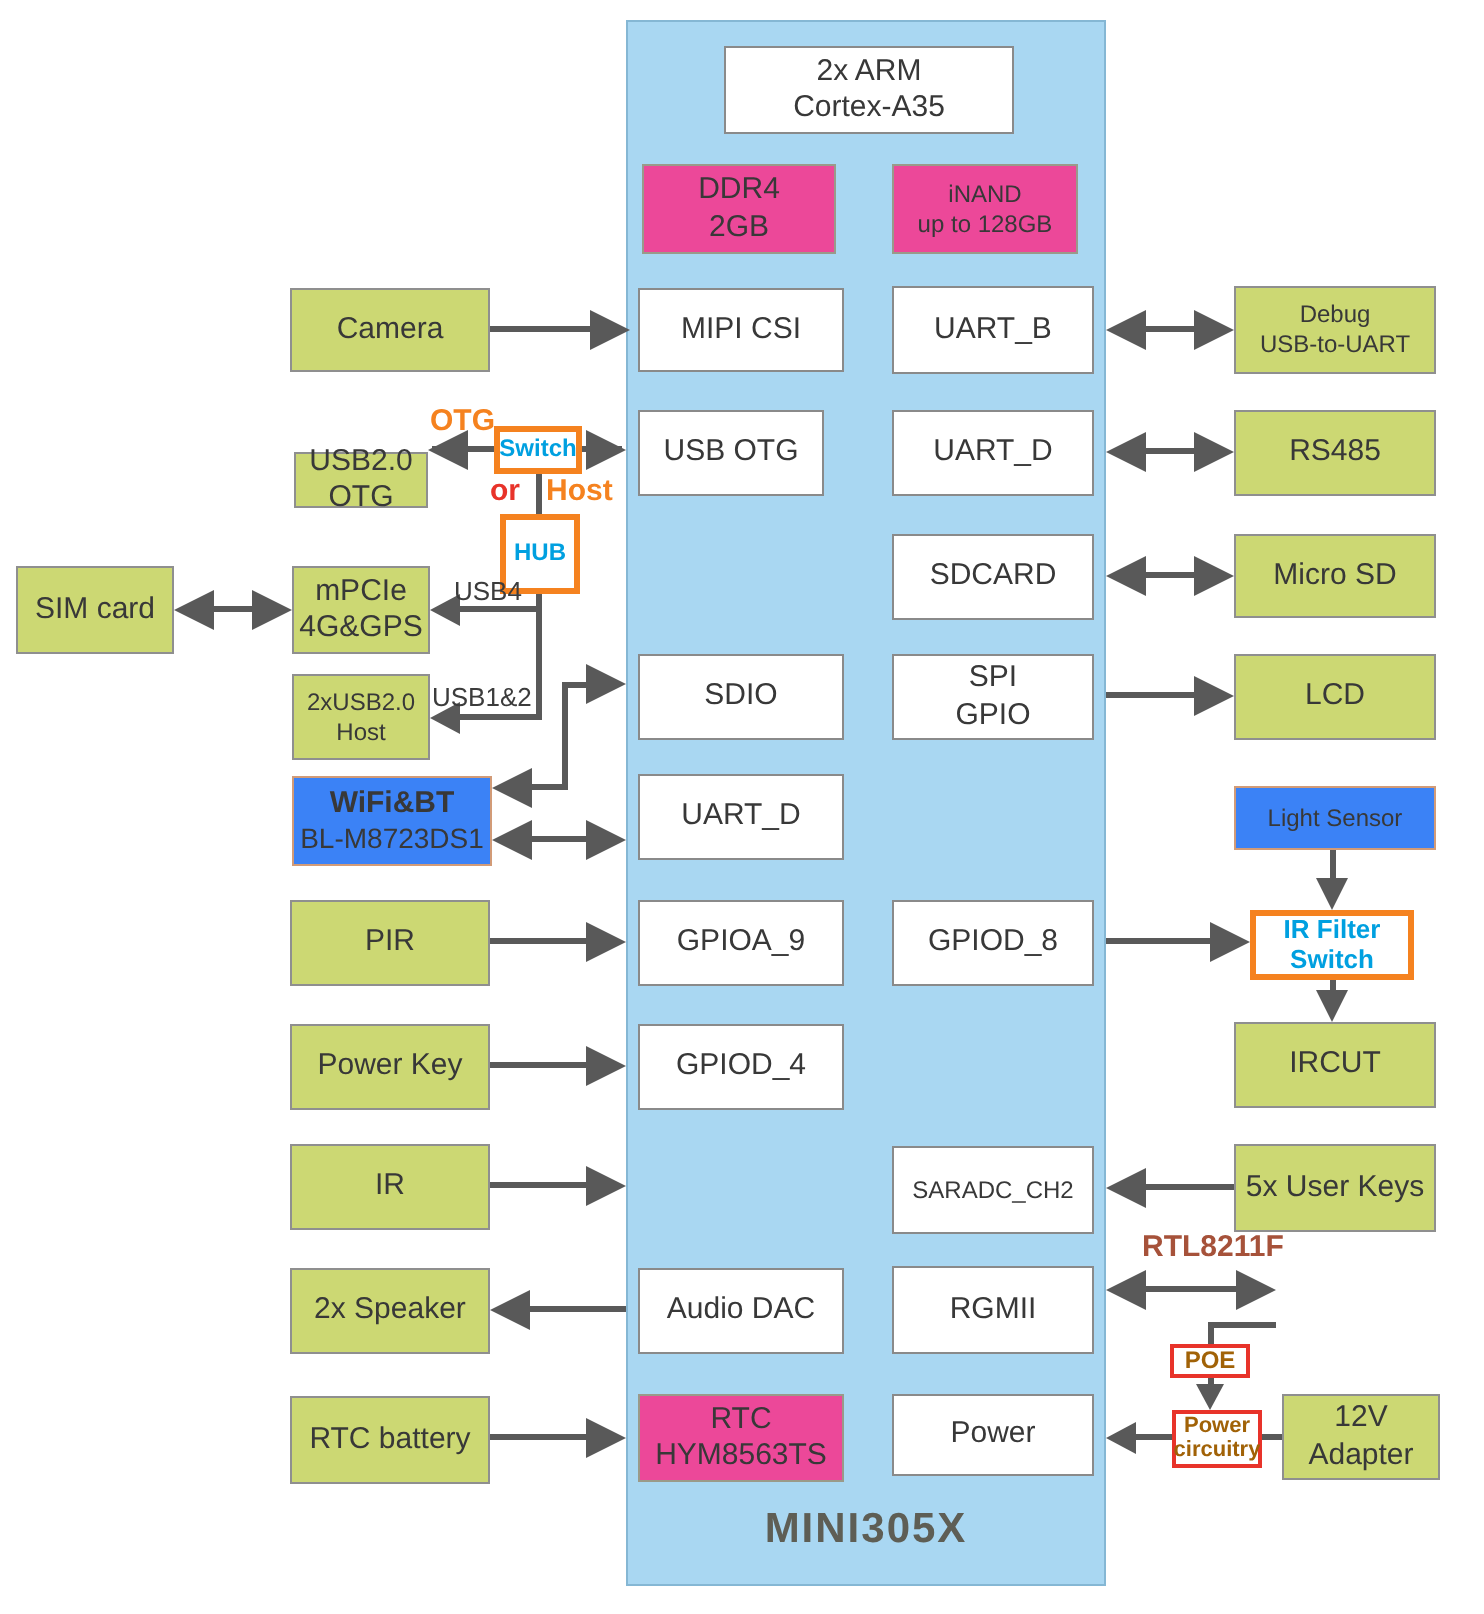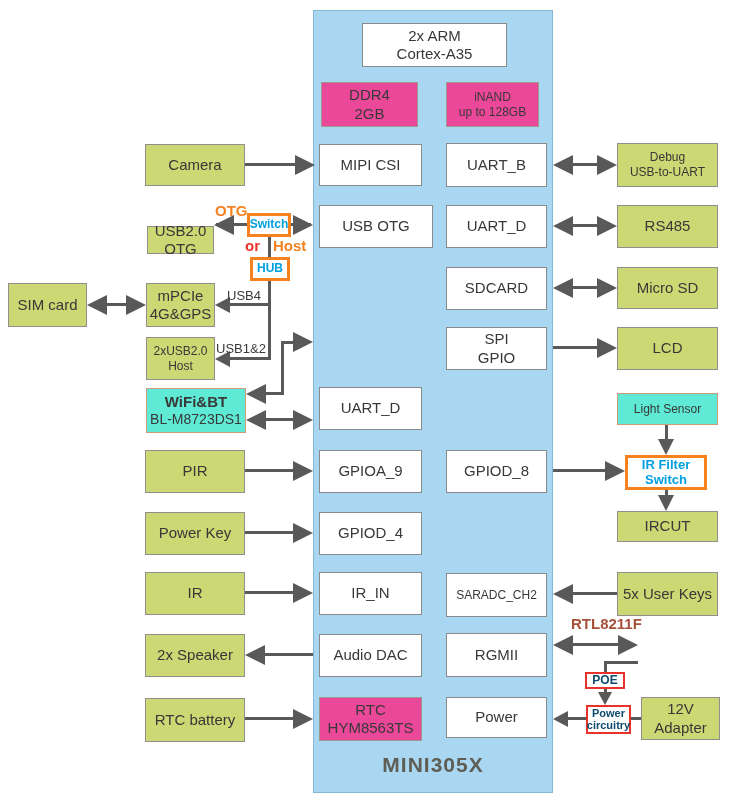--- a/index.html
+++ b/index.html
@@ -5,23 +5,23 @@
   html,body{margin:0;padding:0;background:#fff;}
   #stage{position:relative;width:742px;height:807px;background:#fff;
          font-family:"Liberation Sans",sans-serif;overflow:hidden;border-radius:11px;}
   .panel{position:absolute;background:#a9d7f2;border:1px solid #85b7d4;box-sizing:border-box;}
   .box{position:absolute;display:flex;align-items:center;justify-content:center;
        text-align:center;box-sizing:border-box;font-size:15px;color:#383838;
        line-height:1.22;white-space:pre-line;border:1px solid #8a8a8a;}
   .white{background:#ffffff;}
   .green{background:#ccd873;border-color:#8f8f8f;}
   .yellow{background:#ec4899;border-color:#9a9a8a;}
-  .pink{background:#5eead4;border-color:#d29b77;}
+  .pink{background:#3b82f6;border-color:#d29b77;}
   .orangebox{background:#ffffff;border:3px solid #f5821f;color:#00a0e0;font-weight:bold;font-size:12px;line-height:1.1;}
-  .redbox{background:#ffffff;border:2px solid #e8332a;color:#0c4a6e;font-weight:bold;font-size:12px;line-height:1.05;}
+  .redbox{background:#ffffff;border:2px solid #e8332a;color:#a16207;font-weight:bold;font-size:12px;line-height:1.05;}
   .fs14{font-size:12px;}
   .ln{position:absolute;background:#595959;}
   .ah{position:absolute;width:0;height:0;}
   .ah-r{border-top:10px solid transparent;border-bottom:10px solid transparent;border-left:20px solid #595959;}
   .ah-l{border-top:10px solid transparent;border-bottom:10px solid transparent;border-right:20px solid #595959;}
   .ah-l-sm{border-top:8px solid transparent;border-bottom:8px solid transparent;border-right:15px solid #595959;}
   .ah-d{border-left:8px solid transparent;border-right:8px solid transparent;border-top:16px solid #595959;}
   .ah-d-sm{border-left:7px solid transparent;border-right:7px solid transparent;border-top:13px solid #595959;}
   .flab{position:absolute;font-size:14px;font-weight:bold;white-space:nowrap;}
   .lab-orange{color:#f5821f;}
@@ -128,25 +128,25 @@
   <div class="ah ah-l-sm" style="left:553px;top:711px;"></div>
 
   <div class="box white" style="left:362px;top:23px;width:145px;height:44px;">2x ARM
 Cortex-A35</div>
   <div class="box yellow" style="left:321px;top:82px;width:97px;height:45px;">DDR4
 2GB</div>
   <div class="box yellow fs14" style="left:446px;top:82px;width:93px;height:45px;">iNAND
 up to 128GB</div>
 
   <div class="box white" style="left:319px;top:144px;width:103px;height:42px;text-align:right;">MIPI CSI</div>
-  <div class="box white" style="left:319px;top:205px;width:114px;height:43px;">USB OTG</div>
+  <div class="box white" style="left:319px;top:205px;width:93px;height:43px;">USB OTG</div>
+  <div class="box white" style="left:319px;top:327px;width:103px;height:43px;">SDIO</div>
   <div class="box white" style="left:319px;top:387px;width:103px;height:43px;">UART_D</div>
   <div class="box white" style="left:319px;top:450px;width:103px;height:43px;">GPIOA_9</div>
   <div class="box white" style="left:319px;top:512px;width:103px;height:43px;">GPIOD_4</div>
-  <div class="box white" style="left:319px;top:572px;width:103px;height:43px;">IR_IN</div>
   <div class="box white" style="left:319px;top:634px;width:103px;height:43px;">Audio DAC</div>
   <div class="box yellow" style="left:319px;top:697px;width:103px;height:44px;">RTC
 HYM8563TS</div>
 
   <div class="box white" style="left:446px;top:143px;width:101px;height:44px;">UART_B</div>
   <div class="box white" style="left:446px;top:205px;width:101px;height:43px;">UART_D</div>
   <div class="box white" style="left:446px;top:327px;width:101px;height:43px;">SPI
 GPIO</div>
   <div class="box white" style="left:446px;top:267px;width:101px;height:43px;">SDCARD</div>
   <div class="box white" style="left:446px;top:450px;width:101px;height:43px;">GPIOD_8</div>
@@ -173,27 +173,27 @@
   <div class="box green" style="left:145px;top:698px;width:100px;height:44px;">RTC battery</div>
 
   <div class="box green fs14" style="left:617px;top:143px;width:101px;height:44px;">Debug
 USB-to-UART</div>
   <div class="box green" style="left:617px;top:205px;width:101px;height:43px;">RS485</div>
   <div class="box green" style="left:617px;top:267px;width:101px;height:42px;">Micro SD</div>
   <div class="box green" style="left:617px;top:327px;width:101px;height:43px;">LCD</div>
   <div class="box pink fs14" style="left:617px;top:393px;width:101px;height:32px;">Light Sensor</div>
   <div class="box orangebox" style="left:625px;top:455px;width:82px;height:35px;font-size:13px;">IR Filter
 Switch</div>
-  <div class="box green" style="left:617px;top:511px;width:101px;height:31px;">IRCUT</div>
+  <div class="box green" style="left:617px;top:511px;width:101px;height:43px;">IRCUT</div>
   <div class="box green" style="left:617px;top:572px;width:101px;height:44px;">5x User Keys</div>
   <div class="box green" style="left:641px;top:697px;width:79px;height:43px;">12V
 Adapter</div>
 
   <div class="box orangebox" style="left:247px;top:213px;width:44px;height:24px;">Switch</div>
-  <div class="box orangebox" style="left:250px;top:257px;width:40px;height:24px;">HUB</div>
+  <div class="box orangebox" style="left:250px;top:257px;width:40px;height:40px;">HUB</div>
   <div class="box redbox" style="left:585px;top:672px;width:40px;height:17px;">POE</div>
   <div class="box redbox" style="left:586px;top:705px;width:45px;height:29px;font-size:11px;">Power
 circuitry</div>
 
   <div class="flab lab-orange" style="left:215px;top:202px;font-size:15px;">OTG</div>
   <div class="flab lab-red" style="left:245px;top:237px;font-size:15px;">or</div>
   <div class="flab lab-orange" style="left:273px;top:237px;font-size:15px;">Host</div>
   <div class="flab lab-plain" style="left:227px;top:288px;">USB4</div>
   <div class="flab lab-plain" style="left:216px;top:341px;">USB1&amp;2</div>
   <div class="flab lab-brown" style="left:571px;top:615px;">RTL8211F</div>

